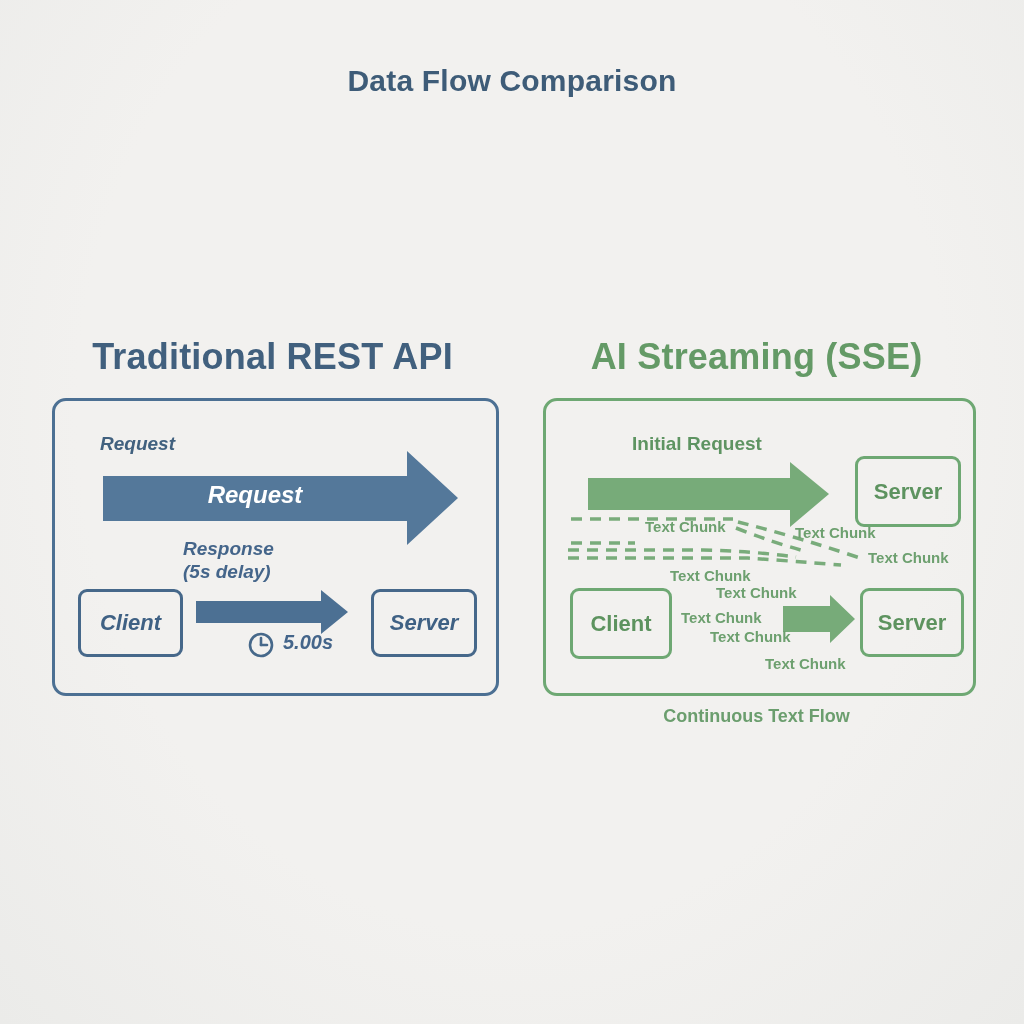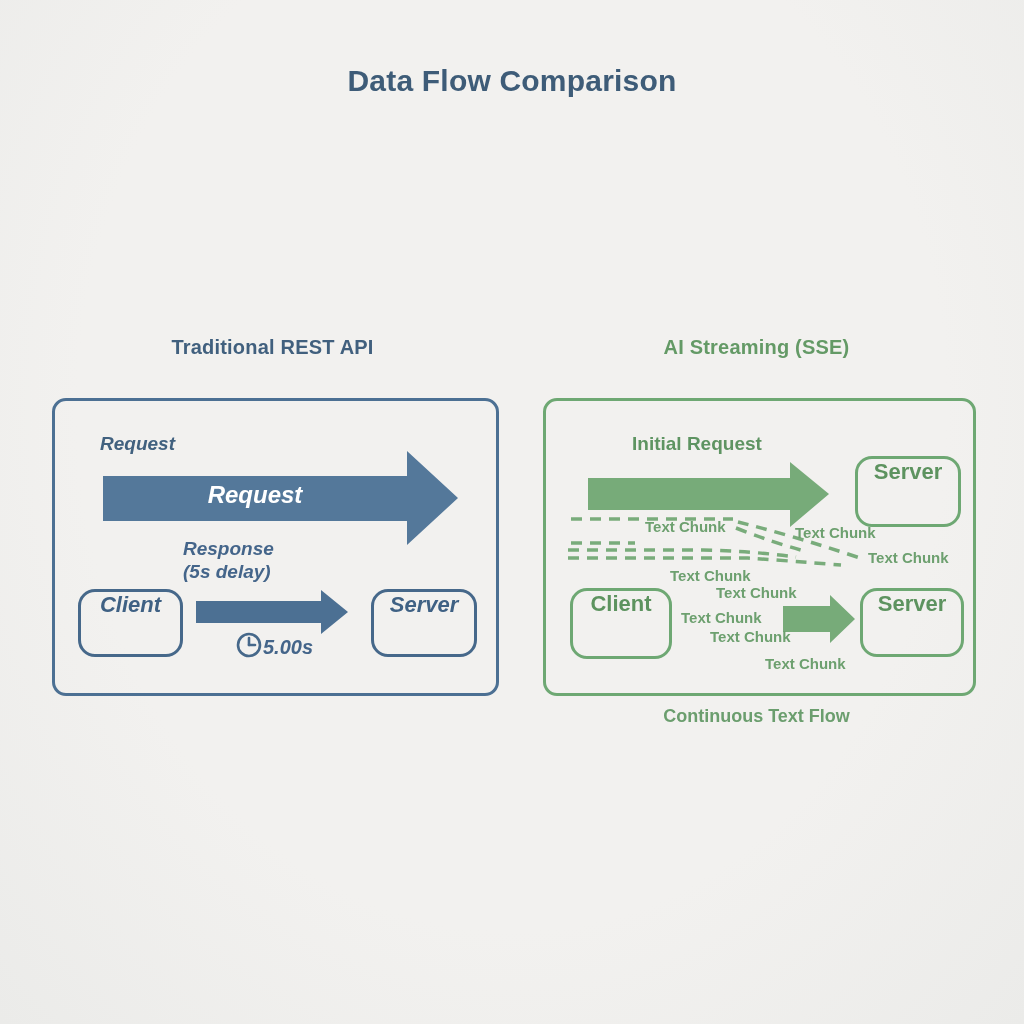--- a/index.html
+++ b/index.html
@@ -9,45 +9,45 @@
     font-family:"Liberation Sans", sans-serif;
     position:relative;overflow:hidden;
   }
   .canvas{position:absolute;inset:0;background:radial-gradient(ellipse at 50% 40%, #f2f1ef 60%, #ebebe9 100%);padding-left:44px;}
 
   .page-title{
     position:absolute;left:0;top:64px;width:1024px;
     text-align:center;font-size:30px;font-weight:700;color:#3e5c78;letter-spacing:.2px;
   }
 
-  .panel-heading{position:absolute;font-size:20px;font-weight:700;text-align:center;letter-spacing:.2px;}
+  .panel-heading{position:absolute;font-size:36px;font-weight:700;text-align:center;letter-spacing:.2px;}
   .heading-rest{left:52px;top:336px;width:441px;color:#41607e;}
   .heading-sse{left:543px;top:336px;width:427px;color:#649a66;}
 
   .panel{position:absolute;border-radius:14px;background:transparent;}
   .panel-rest{left:52px;top:398px;width:441px;height:292px;border:3px solid #4c7093;font-style:italic;}
   .panel-sse{left:543px;top:398px;width:427px;height:292px;border:3px solid #6ea873;}
 
   .panel svg.layer{position:absolute;left:0;top:0;}
 
   .lbl{position:absolute;font-weight:700;}
   .lbl-request-top{left:45px;top:32px;font-size:19px;color:#41617f;}
   .arrow-text{
     position:absolute;left:48px;top:80px;width:304px;text-align:center;
     font-size:24px;font-weight:700;color:#ffffff;
   }
   .response-text{
     position:absolute;left:128px;top:136px;width:160px;text-align:left;
     font-size:19px;line-height:23px;font-weight:700;color:#44658a;
   }
-  .timer-wrap{position:absolute;left:180px;top:230px;display:flex;align-items:flex-end;}
+  .timer-wrap{position:absolute;left:192px;top:230px;display:flex;align-items:flex-start;gap:8px;}
   .timer-text{font-size:20px;font-weight:700;color:#44658a;}
 
   .node{
-    position:absolute;border-radius:17px;display:flex;justify-content:center;
+    position:absolute;border-radius:9px;display:flex;align-items:center;justify-content:center;
     font-size:22px;font-weight:700;background:transparent;
   }
   .node-rest{border:3px solid #46688a;color:#3f6184;}
   .node-sse{border:3px solid #6ea873;color:#5d935f;}
   .rest-client{left:23px;top:188px;width:99px;height:62px;}
   .rest-server{left:316px;top:188px;width:100px;height:62px;}
   .sse-server-top{left:309px;top:55px;width:100px;height:65px;}
   .sse-client{left:24px;top:187px;width:96px;height:65px;}
   .sse-server-bottom{left:314px;top:187px;width:98px;height:63px;}
 

